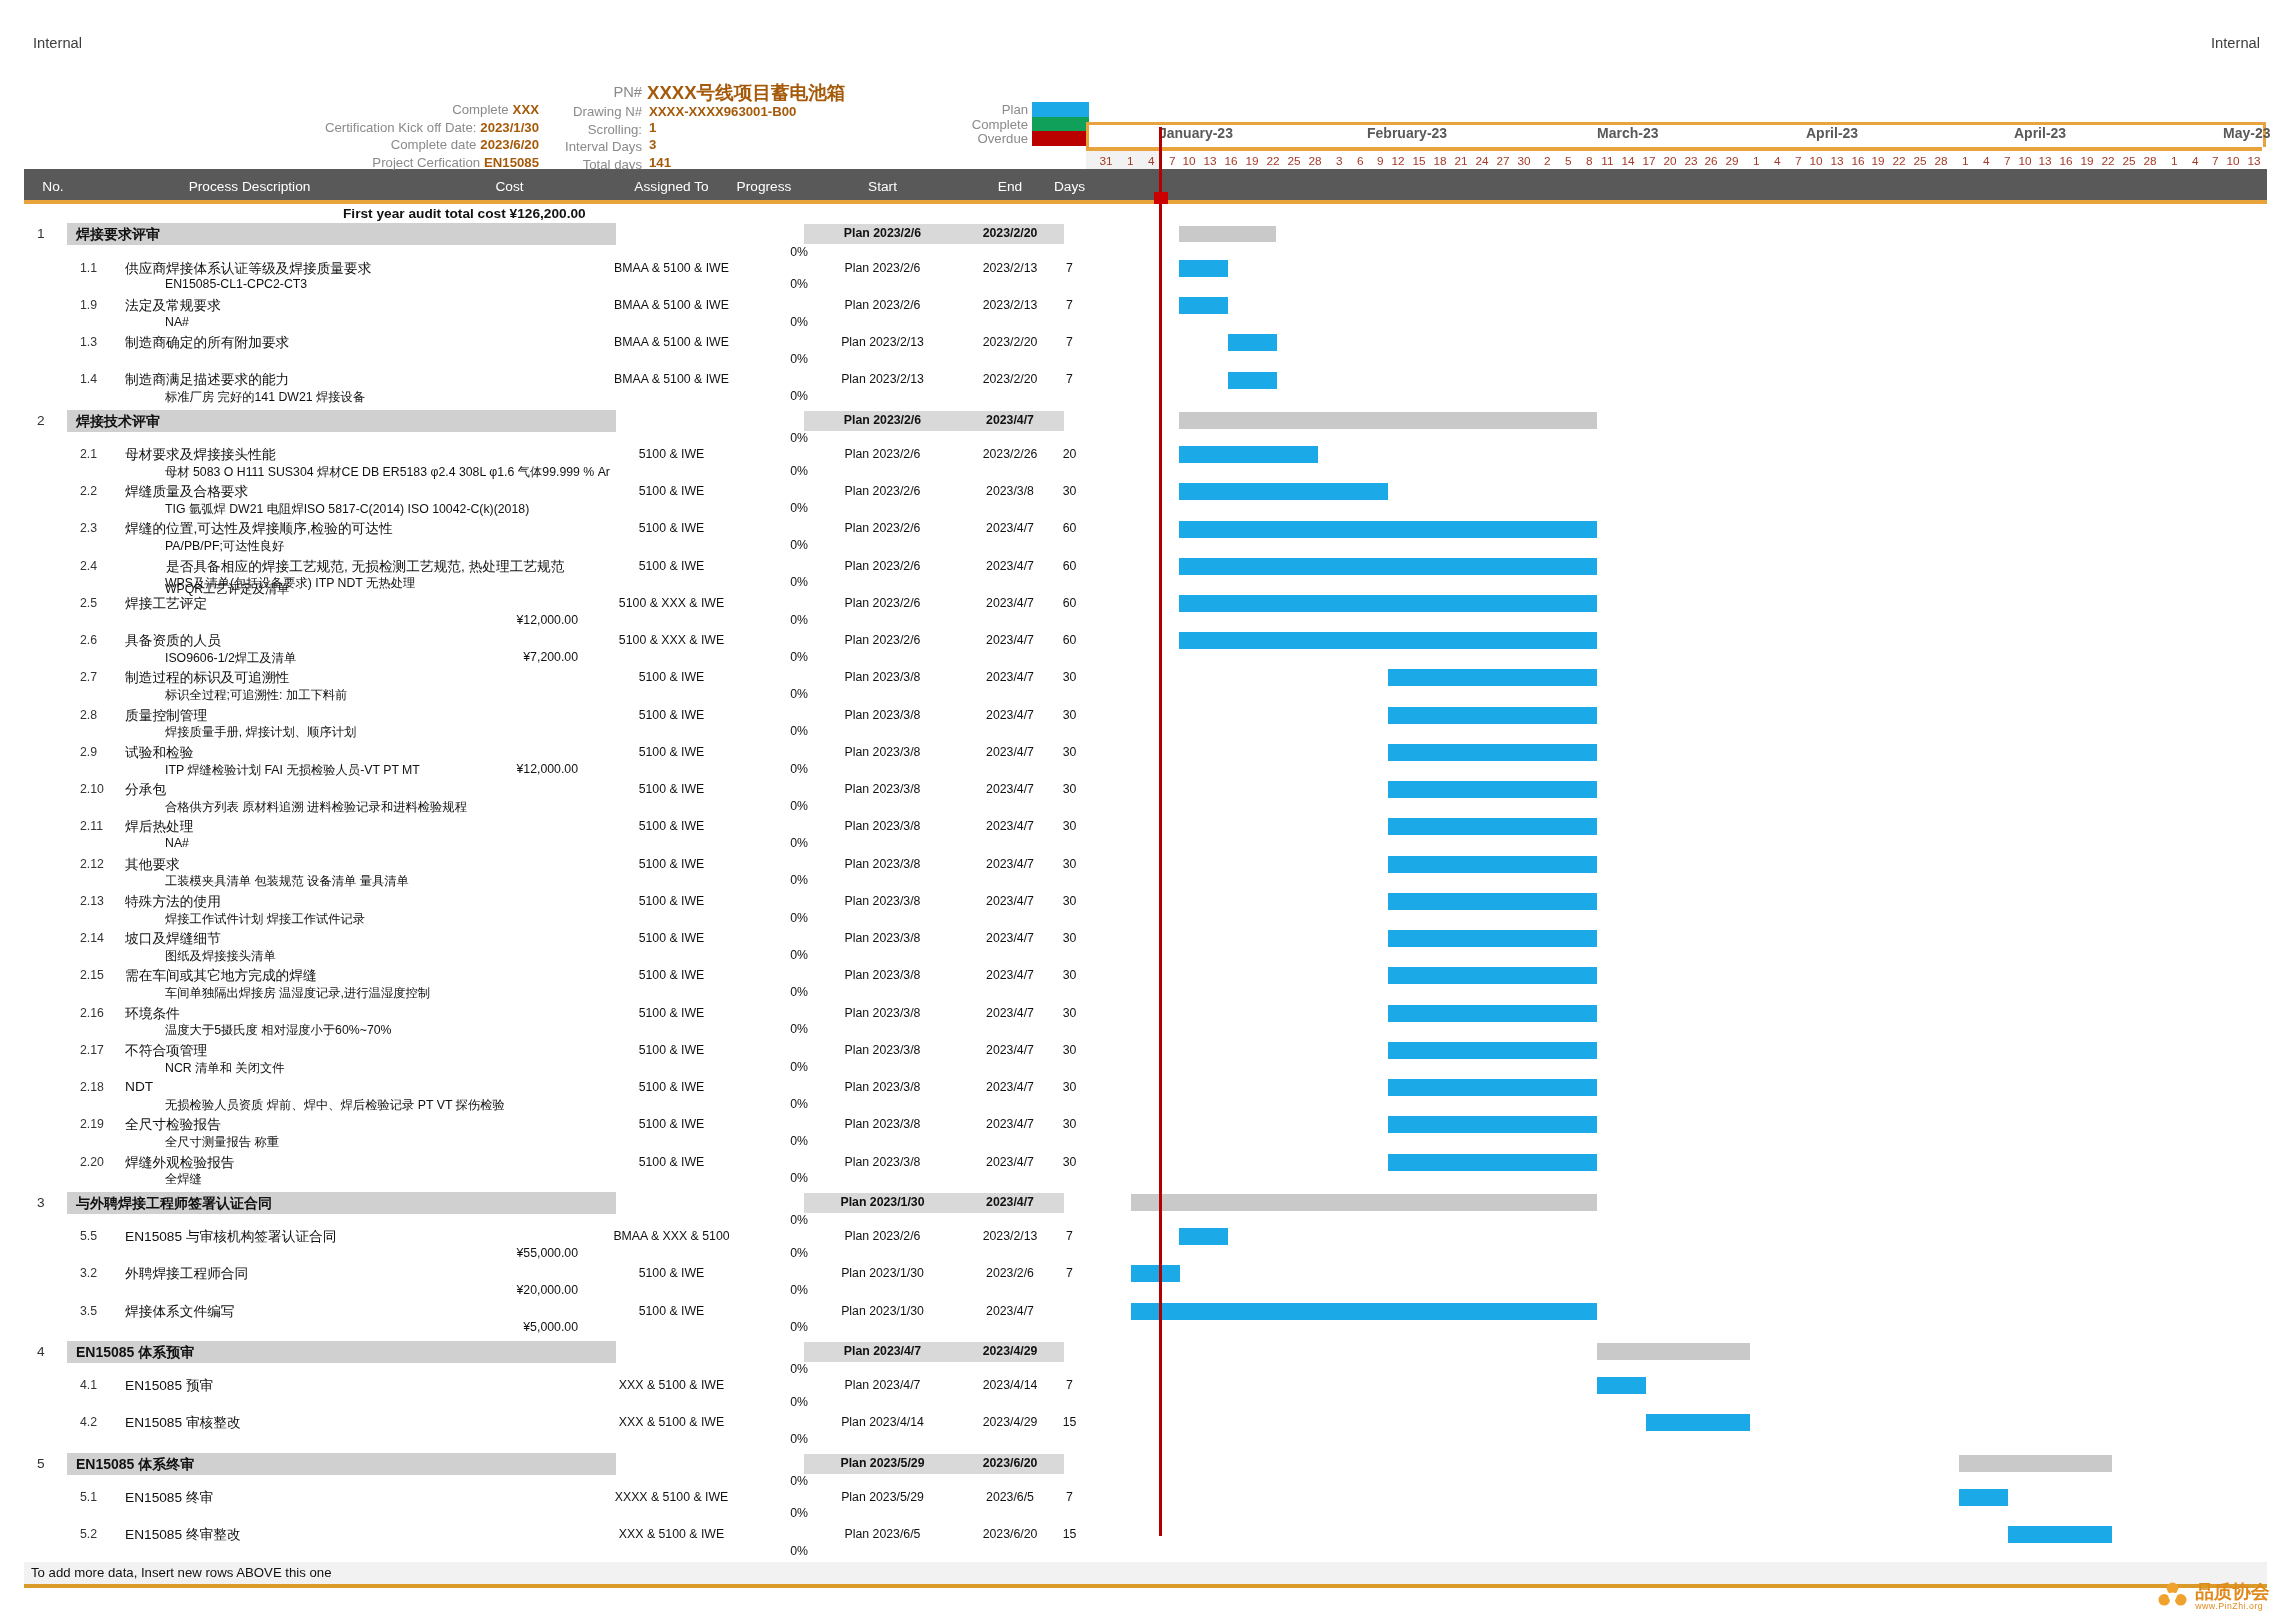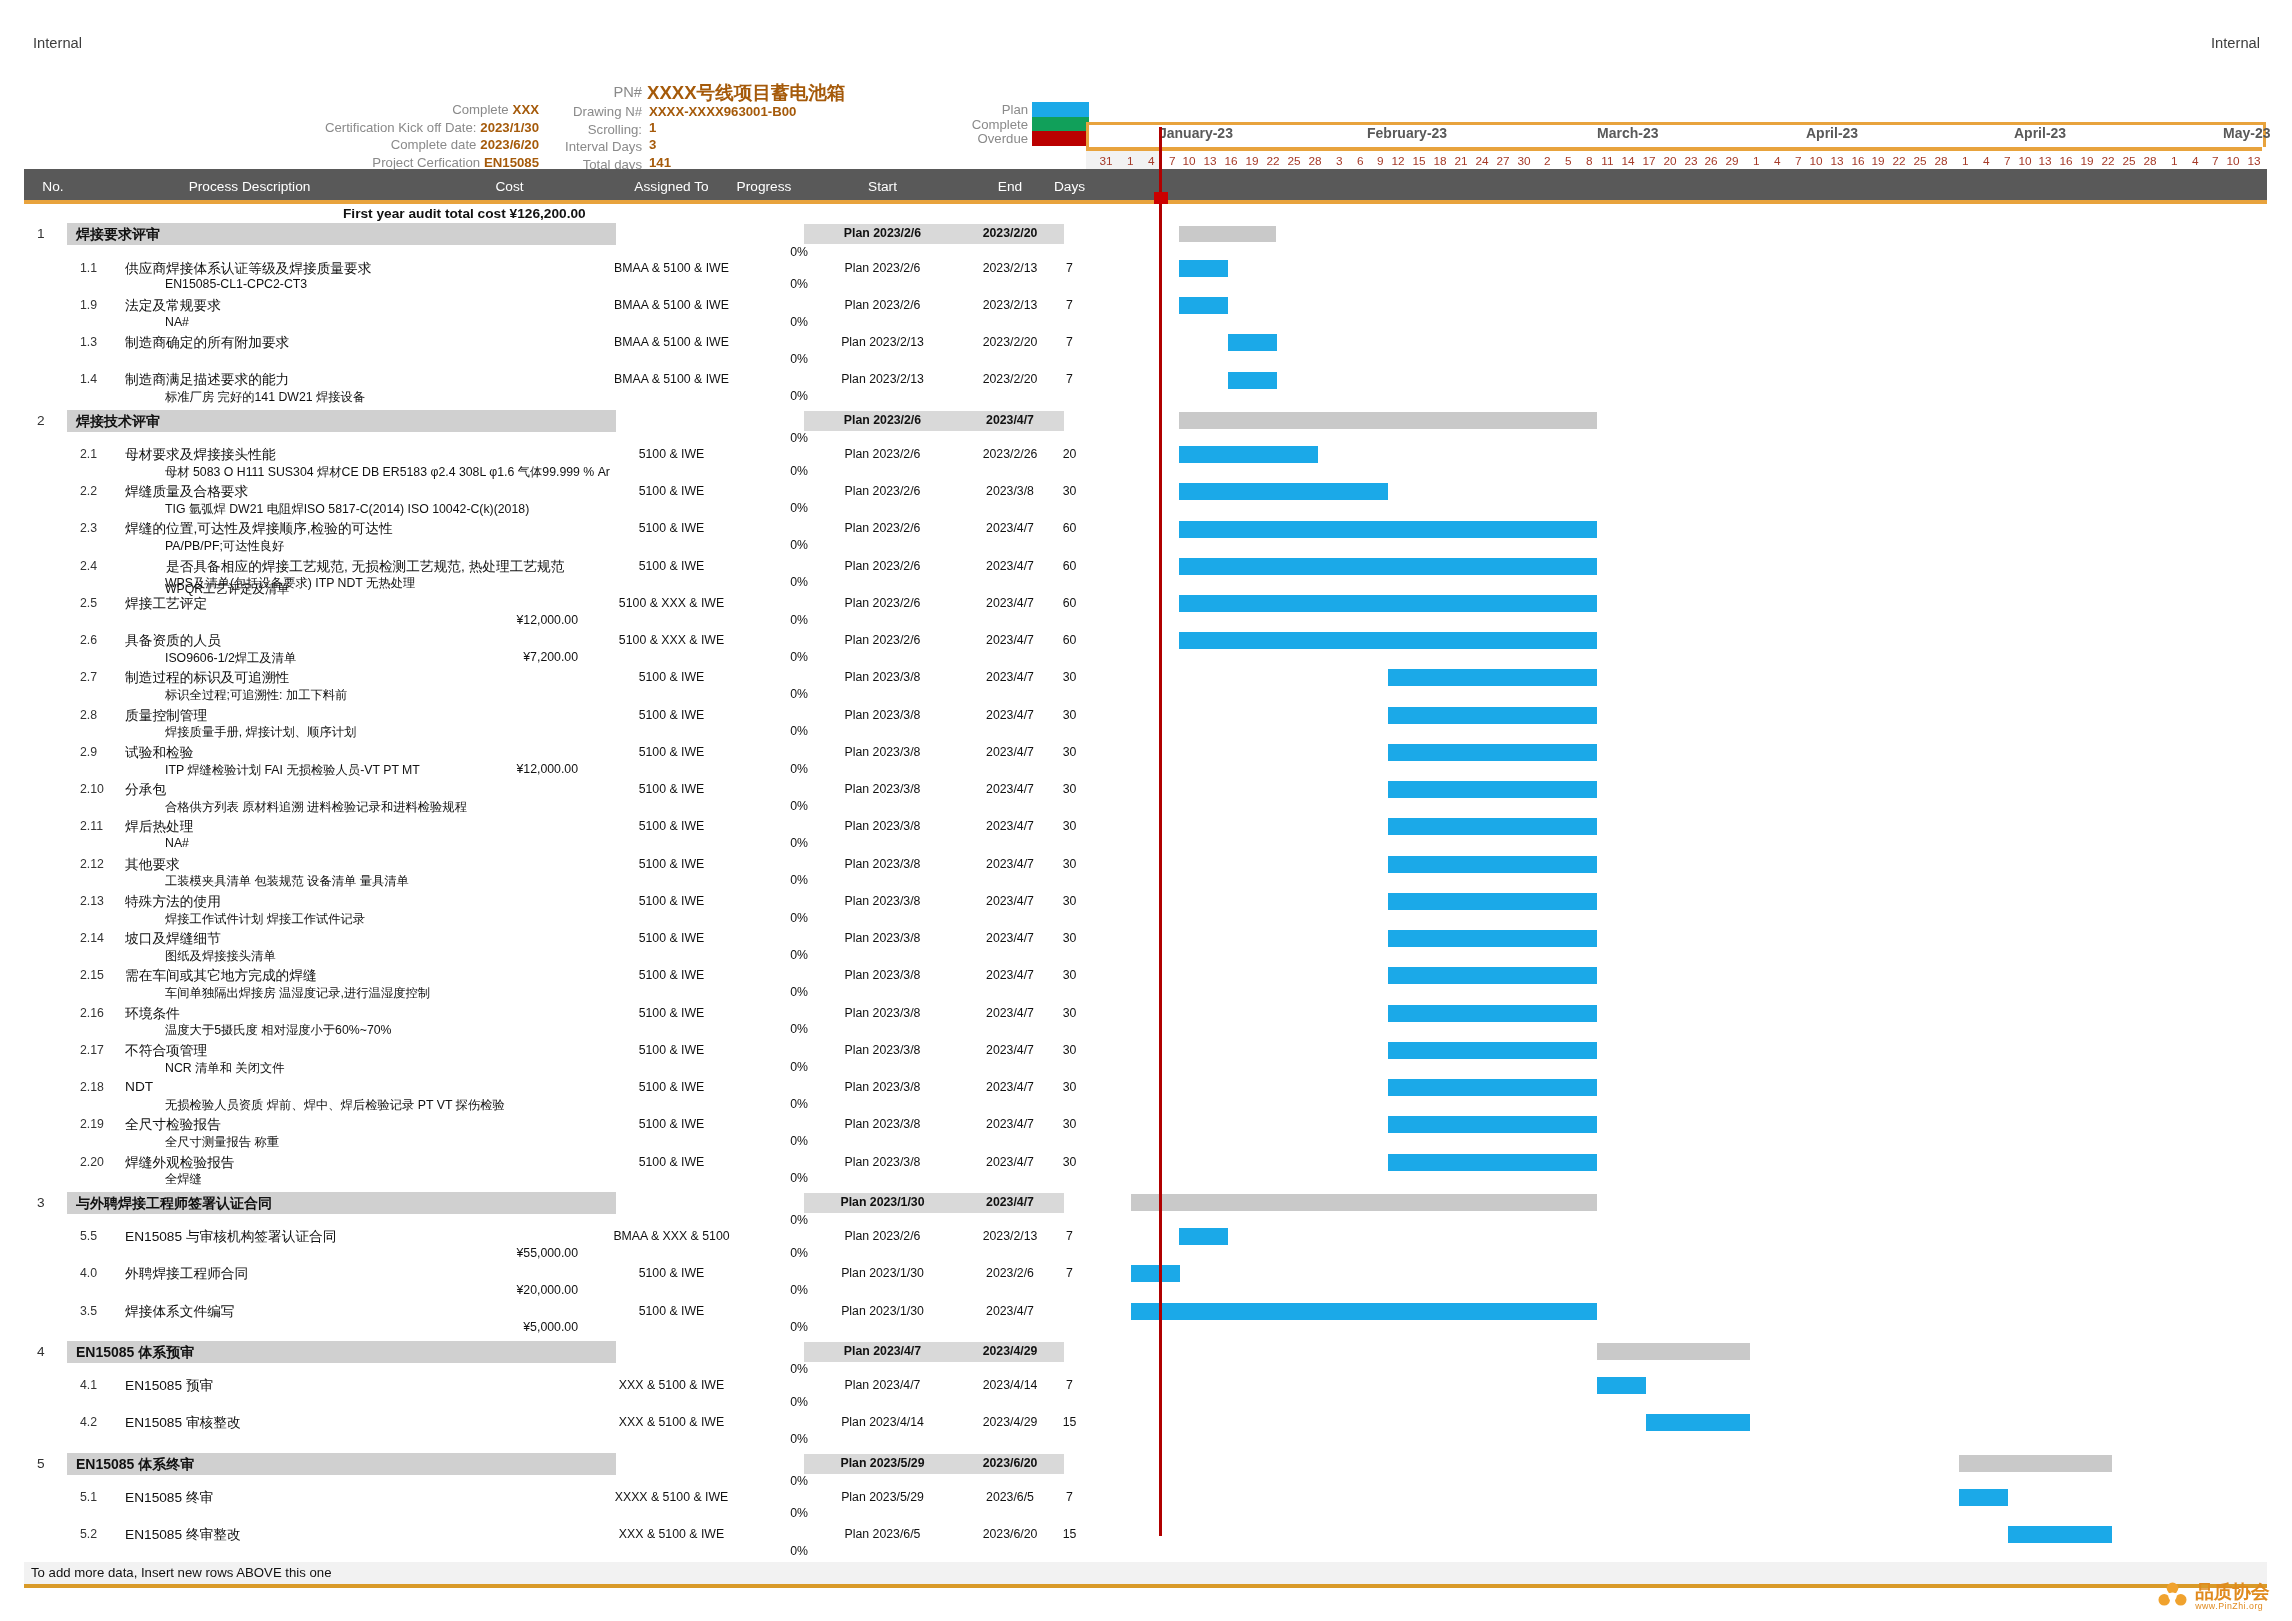--- a/index.html
+++ b/index.html
@@ -636,21 +636,21 @@
       <div class="cell-end" style="top: 1195px; font-weight: bold;">2023/4/7</div>
       <div class="cell-progress" style="top: 1213px;">0%</div>
       <div class="task-no" style="top: 1229px;">5.5</div>
       <div class="task-name" style="top: 1228px;">EN15085 与审核机构签署认证合同</div>
       <div class="cell-cost" style="top: 1246px;">¥55,000.00</div>
       <div class="cell-assigned" style="top: 1229px;">BMAA &amp; XXX &amp; 5100</div>
       <div class="cell-progress" style="top: 1246px;">0%</div>
       <div class="cell-start" style="top: 1229px;">Plan 2023/2/6</div>
       <div class="cell-end" style="top: 1229px;">2023/2/13</div>
       <div class="cell-days" style="top: 1229px;">7</div>
-      <div class="task-no" style="top: 1266px;">4.0</div>
+      <div class="task-no" style="top: 1266px;">3.2</div>
       <div class="task-name" style="top: 1265px;">外聘焊接工程师合同</div>
       <div class="cell-cost" style="top: 1283px;">¥20,000.00</div>
       <div class="cell-assigned" style="top: 1266px;">5100 &amp; IWE</div>
       <div class="cell-progress" style="top: 1283px;">0%</div>
       <div class="cell-start" style="top: 1266px;">Plan 2023/1/30</div>
       <div class="cell-end" style="top: 1266px;">2023/2/6</div>
       <div class="cell-days" style="top: 1266px;">7</div>
       <div class="task-no" style="top: 1304px;">3.5</div>
       <div class="task-name" style="top: 1303px;">焊接体系文件编写</div>
       <div class="cell-cost" style="top: 1320px;">¥5,000.00</div>

